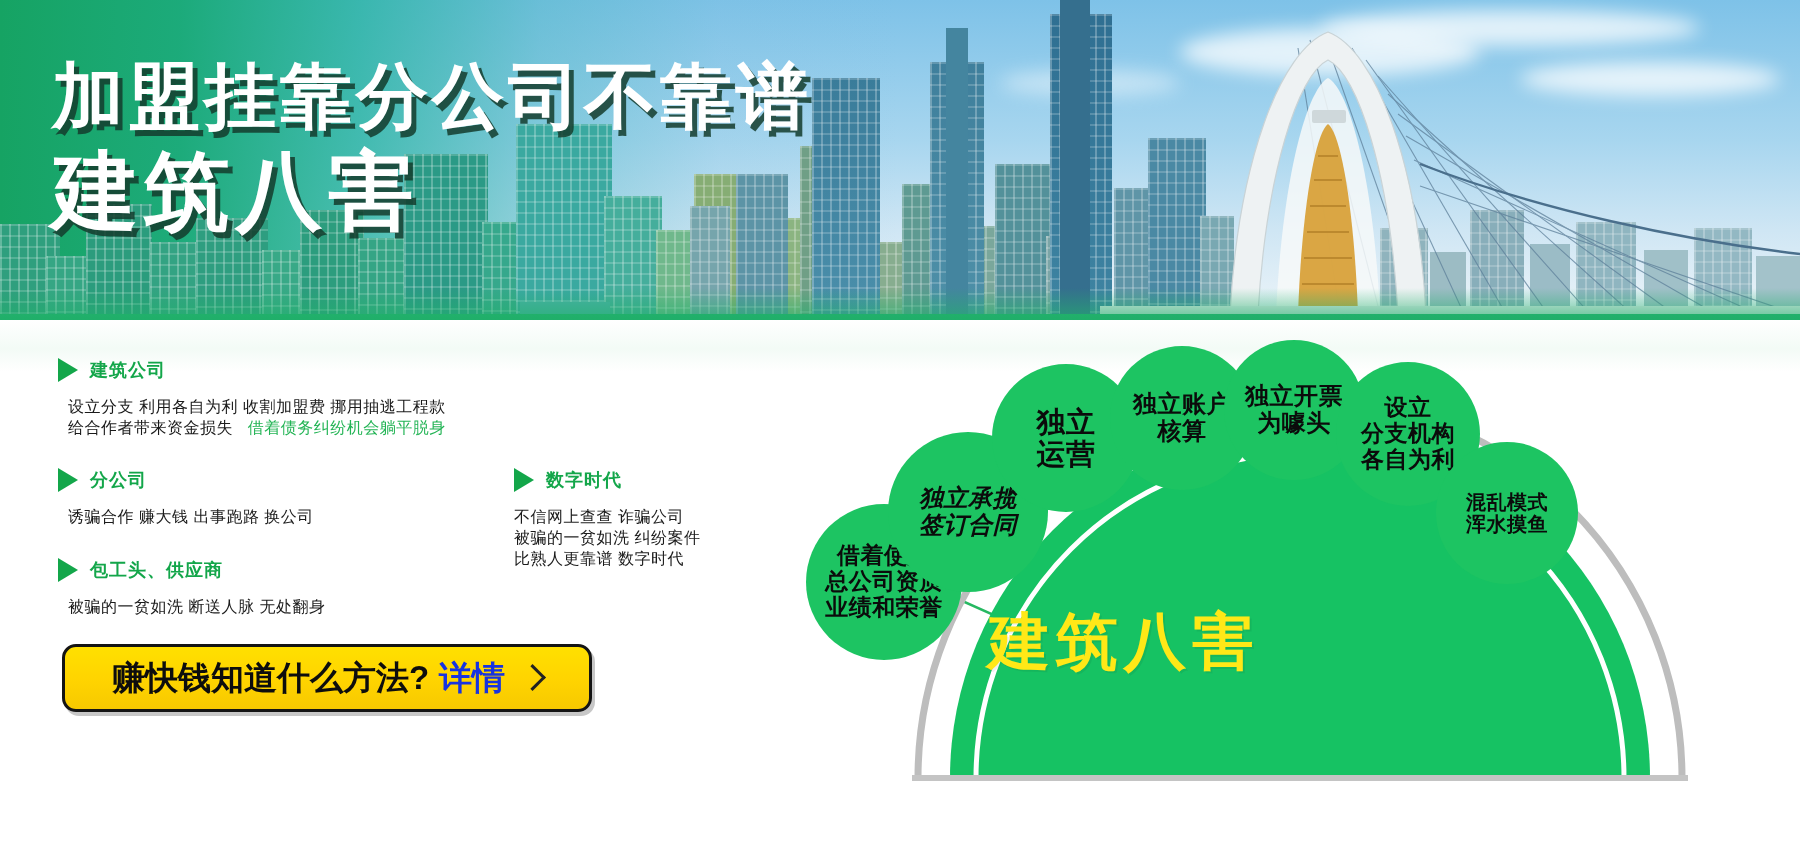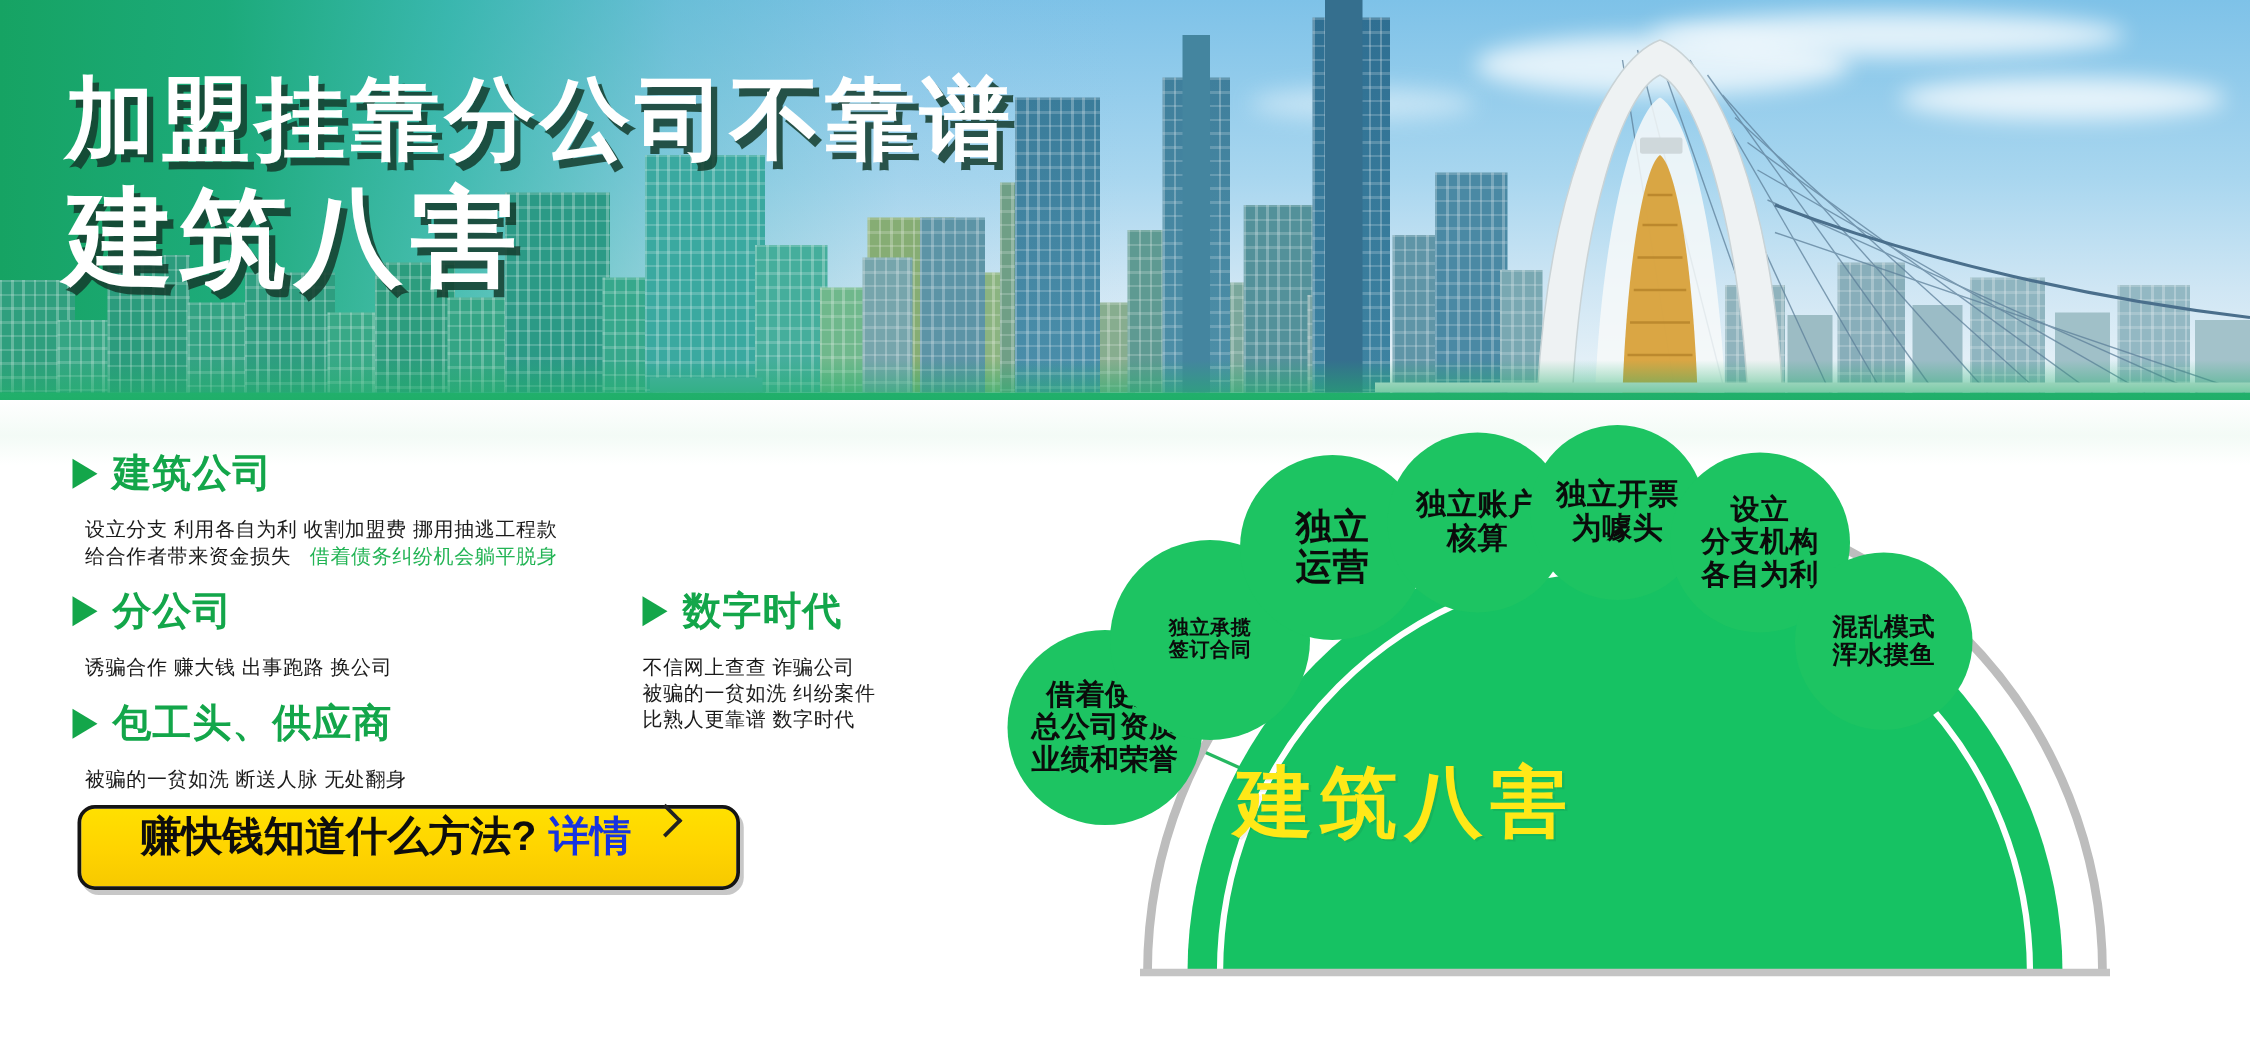--- a/index.html
+++ b/index.html
@@ -68,40 +68,40 @@
 
   
   .left{position:absolute;left:0;top:372px;width:820px;height:472px;}
   .sec{position:absolute;}
   .sec-head{display:flex;align-items:center;gap:12px;}
   .tri{
     width:0;height:0;border-left:20px solid #13a64a;
     border-top:12px solid transparent;border-bottom:12px solid transparent;
     flex:0 0 auto;
   }
-  .sec-title{color:#13a64a;font-size:31px;font-weight:700;letter-spacing:1px;white-space:nowrap;}
+  .sec-title{color:#13a64a;font-size:18px;font-weight:700;letter-spacing:1px;white-space:nowrap;}
   .body-line{font-size:16px;color:#1b1b1b;letter-spacing:.5px;white-space:nowrap;line-height:1.32;}
   .body-line .hl{color:#23b455;}
 
   .s-construction{left:58px;top:-14px;}
   .s-construction .lines{margin-top:14px;margin-left:10px;}
   .s-branch{left:58px;top:96px;}
   .s-branch .lines{margin-top:14px;margin-left:10px;}
   .s-digital{left:514px;top:96px;}
   .s-digital .lines{margin-top:14px;}
   .s-contractor{left:58px;top:186px;}
   .s-contractor .lines{margin-top:14px;margin-left:10px;}
 
   
   .cta{
     position:absolute;left:62px;top:272px;width:524px;height:62px;
     background:linear-gradient(to bottom,#ffe000 0%,#ffd400 52%,#f7c900 100%);
     border:3px solid #141414;border-radius:14px;
     box-shadow:3px 4px 0 rgba(0,0,0,.22);
-    display:flex;align-items:flex-start;justify-content:center;gap:10px;
+    display:flex;align-items:center;justify-content:center;gap:10px;
     cursor:pointer;
   }
   .cta-main{font-size:33px;font-weight:700;color:#0d0d0d;letter-spacing:0;white-space:nowrap;}
   .cta-link{font-size:33px;font-weight:700;color:#1733e0;letter-spacing:0;white-space:nowrap;}
   .cta-chev{
     width:16px;height:16px;border-right:3px solid #222;border-top:3px solid #222;
     transform:rotate(45deg);margin-left:8px;margin-bottom:2px;
   }
 
   
@@ -368,21 +368,21 @@
     <div class="dome-label" style="left:188px;top:262px;">建筑八害</div>
 
     <div class="bub" style="left:6px;top:166px;width:156px;height:156px;font-size:23px;">
       <div>
         <span>借着使用</span>
         <span>总公司资质</span>
         <span>业绩和荣誉</span>
       </div>
     </div>
 
-    <div class="bub" style="left:88px;top:94px;width:160px;height:160px;font-size:16px;">
+    <div class="bub" style="left:88px;top:94px;width:160px;height:160px;font-size:24px;font-style:italic;">
       <div>
         <span>独立承揽</span>
         <span>签订合同</span>
       </div>
     </div>
 
     <div class="bub" style="left:192px;top:26px;width:148px;height:148px;font-size:29px;">
       <div>
         <span>独立</span>
         <span>运营</span>

